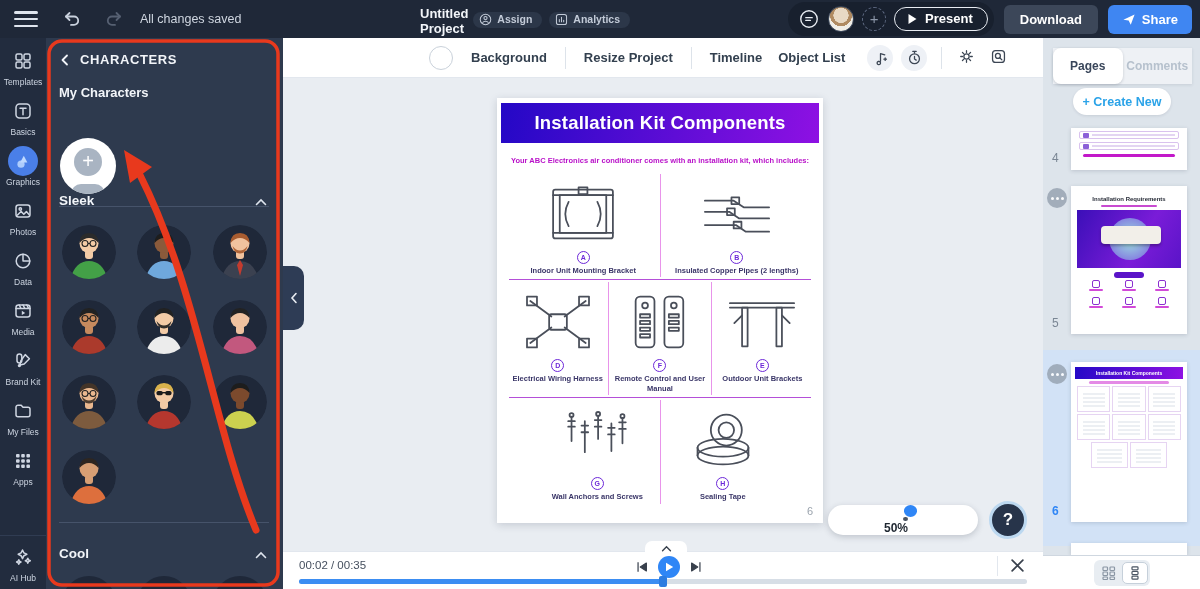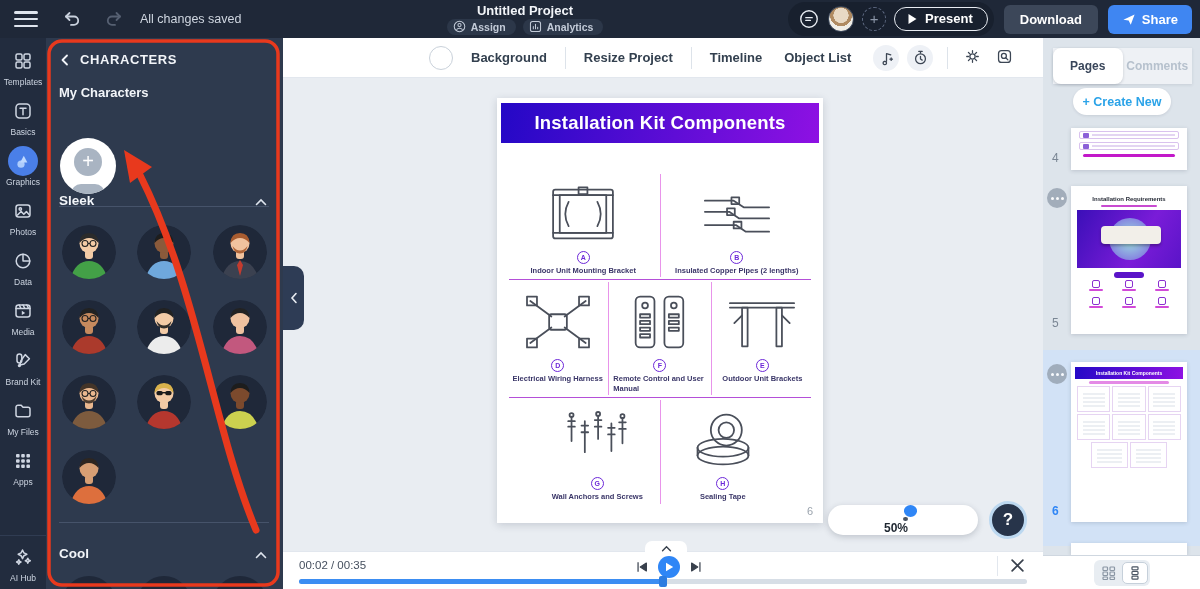--- a/index.html
+++ b/index.html
@@ -6,21 +6,21 @@
   html,body { width:1200px; height:589px; overflow:hidden; }
   body { font-family:"Liberation Sans", sans-serif; background:#e9edf2; position:relative; }
   svg { display:block; }
 
   
   .topbar { position:absolute; left:0; top:0; width:1200px; height:38px; background:#1f2838; display:flex; align-items:center; z-index:30; }
   .hamburger { width:24px; height:16px; margin-left:14px; display:flex; flex-direction:column; justify-content:space-between; cursor:pointer; }
   .hamburger span { height:2.5px; background:#dfe5ee; border-radius:2px; }
   .histbtn { margin-left:22px; width:22px; height:22px; }
   .statustext { margin-left:14px; color:#cfd6e0; font-size:12.5px; }
-  .tb-center { position:absolute; left:420px; top:0; width:210px; height:38px; display:flex; flex-direction:column; align-items:center; }
+  .tb-center { position:absolute; left:420px; top:0; width:210px; height:38px; display:flex; align-items:center; }
   .tb-title { color:#f2f5f9; font-size:13px; font-weight:bold; margin-top:3px; }
   .tb-pills { display:flex; gap:7px; margin-top:1px; }
   .tb-pill { display:flex; align-items:center; gap:5px; background:#2c3749; border-radius:9px; padding:1px 10px 2px 6px; color:#c3cbd8; font-size:10.5px; font-weight:bold; cursor:pointer; }
   .tb-right { position:absolute; right:8px; top:0; height:38px; display:flex; align-items:center; gap:10px; }
   .presentgroup { display:flex; align-items:center; gap:8px; background:#18202e; border-radius:17px; padding:4px 6px 4px 10px; }
   .avatar { width:26px; height:26px; border-radius:50%; background:radial-gradient(circle at 50% 35%, #e8d9c4 0 38%, #b08b62 39% 55%, #f0ede6 56%); border:1px solid #3a465a; overflow:hidden; position:relative; cursor:pointer; }
   .addcollab { width:24px; height:24px; border-radius:50%; border:1.5px dashed #5d6activate880; border:1.5px dashed #5d6880; color:#8b96a8; font-size:15px; line-height:21px; text-align:center; cursor:pointer; }
   .presentbtn { display:flex; align-items:center; gap:7px; border:1.5px solid #e8ecf2; border-radius:14px; padding:3px 14px 4px 12px; color:#fff; font-size:13px; font-weight:bold; cursor:pointer; }
   .dlbtn { background:#3c4759; color:#fff; font-size:13px; font-weight:bold; border-radius:6px; padding:7px 16px; cursor:pointer; }
   .sharebtn { background:#3f86f2; color:#fff; font-size:13px; font-weight:bold; border-radius:6px; padding:7px 14px; display:flex; align-items:center; gap:6px; cursor:pointer; }
@@ -71,21 +71,21 @@
   .sl-title { color:#fff; font-size:18.5px; font-weight:bold; letter-spacing:0.2px; }
   .sl-sub { position:absolute; left:0; top:58px; width:326px; text-align:center; color:#b911c9; font-size:7.5px; font-weight:bold; }
   .sl-grid { position:absolute; left:10px; top:76px; width:306px; }
   .sl-row { display:flex; }
   .sl-cell { flex:1; display:flex; flex-direction:column; align-items:center; padding:4px 4px 2px; border-right:1px solid #e894ea; }
   .sl-cell:last-child { border-right:none; }
   .sl-hr { height:1px; background:#b44fd8; margin:2px 2px; }
   .ill { height:72px; display:flex; align-items:center; justify-content:center; }
   .ill svg { width:78px; height:62px; stroke:#4a4f5a; fill:none; stroke-width:1.6; stroke-linecap:round; stroke-linejoin:round; }
   .letter { width:13px; height:13px; border:1px solid #6d28d9; border-radius:50%; color:#6d28d9; font-size:7px; font-weight:bold; text-align:center; line-height:12px; margin:1px 0 2px; }
-  .ilabel { color:#3a3668; font-size:7.5px; font-weight:bold; text-align:left; line-height:1.25; }
+  .ilabel { color:#3a3668; font-size:7.5px; font-weight:bold; text-align:center; line-height:1.25; }
   .sl-pagenum { position:absolute; right:10px; bottom:6px; color:#9aa3ad; font-size:11px; }
 
   
   .zoompill { position:absolute; left:545px; top:467px; width:150px; height:30px; background:#fff; border-radius:15px; box-shadow:0 2px 6px rgba(40,50,70,0.22); display:flex; align-items:center; z-index:15;flex-direction:column; }
   .z-handle { width:13px; height:13px; border-radius:50%; background:#2f86f6; margin-left:14px; cursor:pointer; }
   .z-dot { width:5px; height:5px; border-radius:50%; background:#4a5462; margin-left:5px; }
   .z-track { flex:1; height:1.5px; background:#aeb7c2; margin:0 10px 0 6px; }
   .z-label { color:#1e2630; font-size:12px; font-weight:bold; margin-right:14px; }
   .helpbtn { position:absolute; left:706px; top:463px; width:38px; height:38px; border-radius:50%; background:#27344a; border:3px solid #bcd8f0; color:#fff; font-size:17px; font-weight:bold; display:flex; align-items:center; justify-content:center; z-index:15; cursor:pointer; }
 
@@ -482,21 +482,21 @@
 </div>
 
 <div class="canvas">
   <div class="ctoolbar">
     <div class="swatch"></div>
     <span class="tlink">Background</span>
     <div class="vdiv"></div>
     <span class="tlink">Resize Project</span>
     <div class="vdiv"></div>
     <span class="tlink">Timeline</span>
-    <span class="tlink" style="margin-left:22px">Object List</span>
+    <span class="tlink" style="margin-left:16px">Object List</span>
     <div class="iconcirc" style="margin-left:22px">
       <svg class="ctb-svg" viewBox="0 0 20 20">
           <path d="M8 14.5 a2 2 0 1 0 .01 0"></path>
           <path d="M10 14.5 V5.5 l5 1.3"></path>
           <path d="M15.5 10.5 v3 M14 12 h3"></path>
         </svg>
     </div>
     <div class="iconcirc" style="margin-left:8px">
       <svg class="ctb-svg" viewBox="0 0 20 20">
           <circle cx="10" cy="11.5" r="5.8"></circle>
@@ -517,20 +517,21 @@
           <circle cx="9.3" cy="9.3" r="2.9"></circle>
           <path d="M11.5 11.5 L14 14"></path>
         </svg>
     </div>
   </div>
 
   <div class="slide">
     <div class="sl-banner">
       <div class="sl-title">Installation Kit Components</div>
     </div>
+    <div class="sl-sub">Your ABC Electronics air conditioner comes with an installation kit, which includes:</div>
     <div class="sl-grid" id="slide-grid">
         <div class="sl-row">
           <div class="sl-cell">
             <div class="ill">
               <svg viewBox="0 0 70 56">
                 <rect x="8" y="6" width="54" height="44" rx="2"></rect>
                 <rect x="14" y="11" width="42" height="34"></rect>
                 <path d="M22 17 q-6 11 0 22 M48 17 q6 11 0 22"></path>
                 <line x1="8" y1="11" x2="62" y2="11"></line>
                 <line x1="8" y1="45" x2="62" y2="45"></line>

